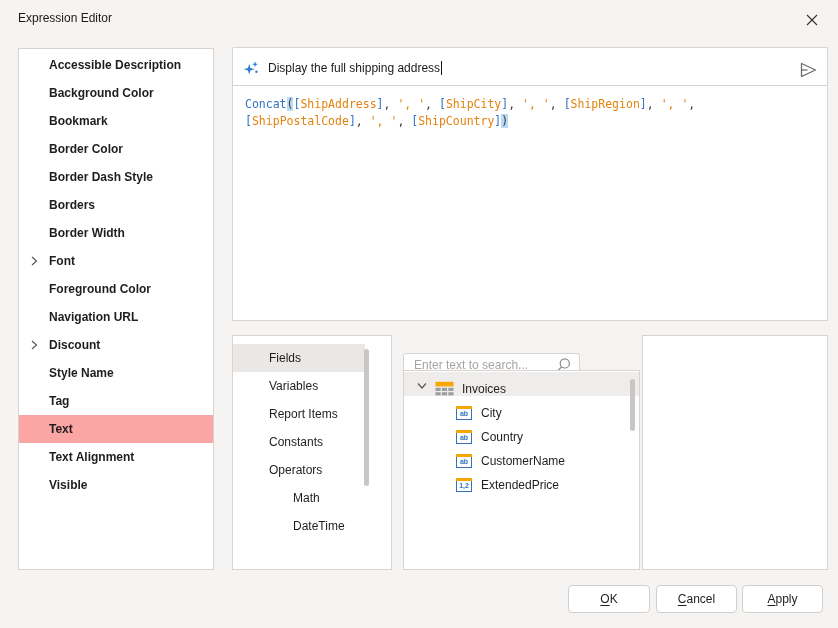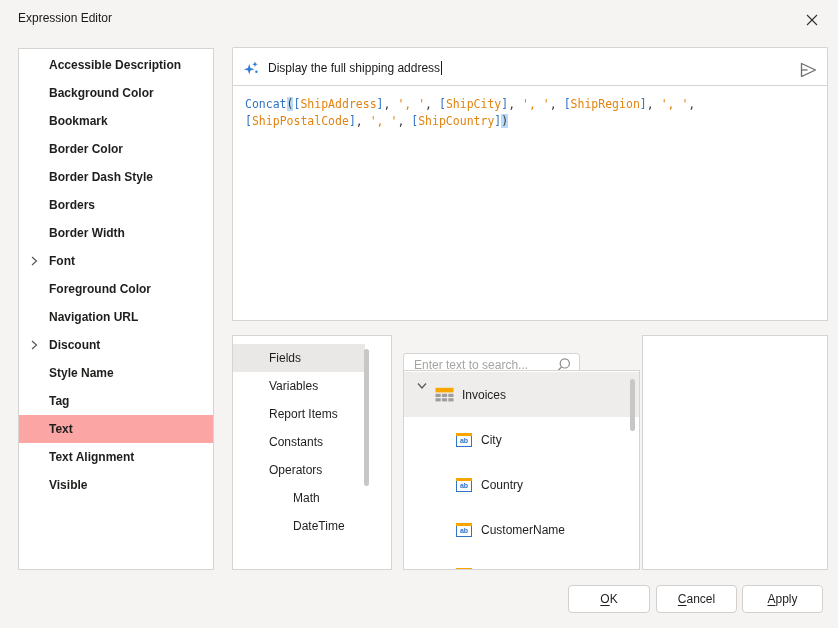--- a/index.html
+++ b/index.html
@@ -53,21 +53,21 @@
 
   
   .search { position:absolute; left:403px; top:337px; width:177px; height:27px;
     background:#fff; border:1px solid #d6d3d0; border-radius:3px; display:flex; align-items:center; padding:0 8px 4px 2px;margin-top:16px; }
   .search input { flex:1; border:none; outline:none; font-family:"Liberation Sans",sans-serif; font-size:12px; padding-left:8px; color:#1f1e1d; background:transparent; min-width:0; }
   .search input::placeholder { color:#a6a4a2; }
   .search .mag { flex:none; cursor:pointer; display:flex; }
 
   
   .tree { left:403px; top:370px; width:237px; height:200px; padding-top:1px; overflow:hidden; }
-  .tree-row { height:45px; display:flex; align-items:center; position:relative; cursor:default; }
+  .tree-row { height:24px; display:flex; align-items:flex-end; position:relative; cursor:default; }
   .tree-row.root { background:#eeedec; }
   .tree-row .chev { position:absolute; left:12px; top:8px; width:12px; height:12px; }
   .tree-row.root .ticon { margin-left:31px; display:flex; }
   .tree-row.root .lbl { margin-left:8px; }
   .tree-row.child .ficon { margin-left:52px; }
   .tree-row.child .lbl { margin-left:9px; }
   .tree-thumb { right:4px; top:8px; height:52px; }
 
   .ficon { width:16px; height:14px; display:inline-flex; flex-direction:column; flex:none; }
   .fbar { height:3px; background:#f7a600; }

